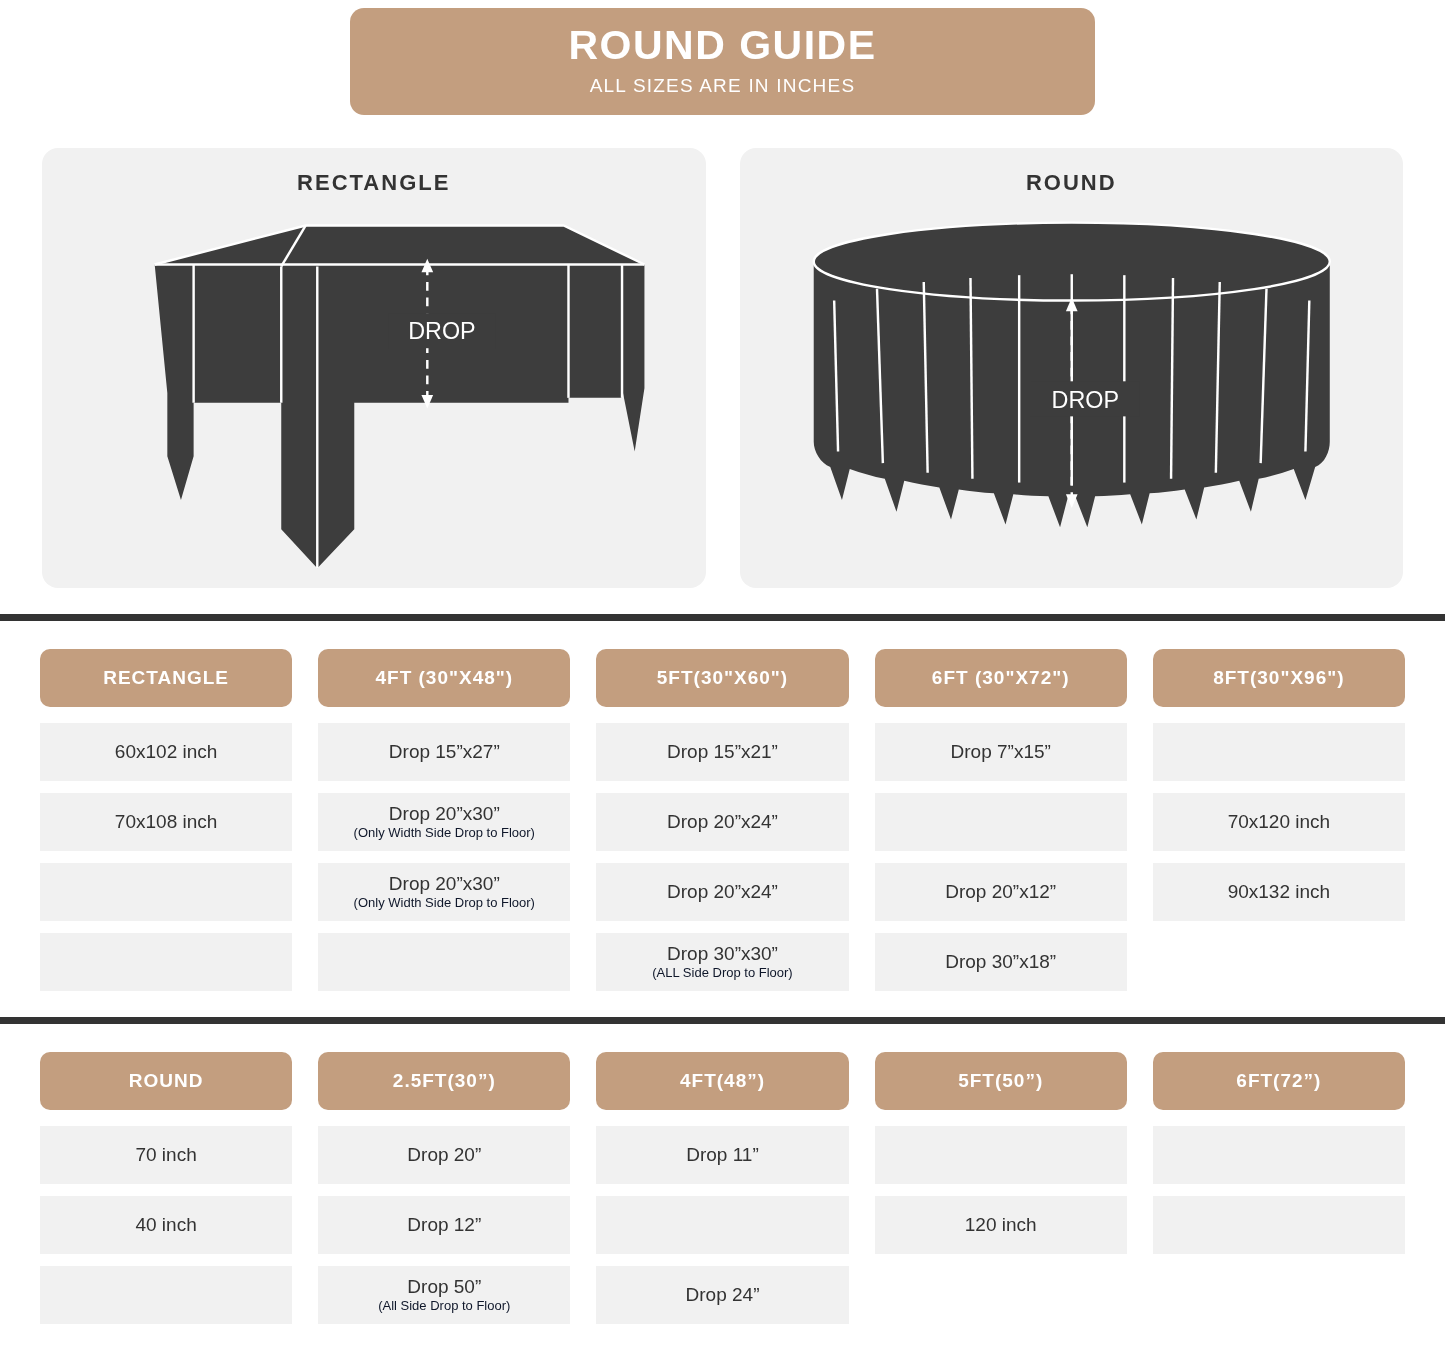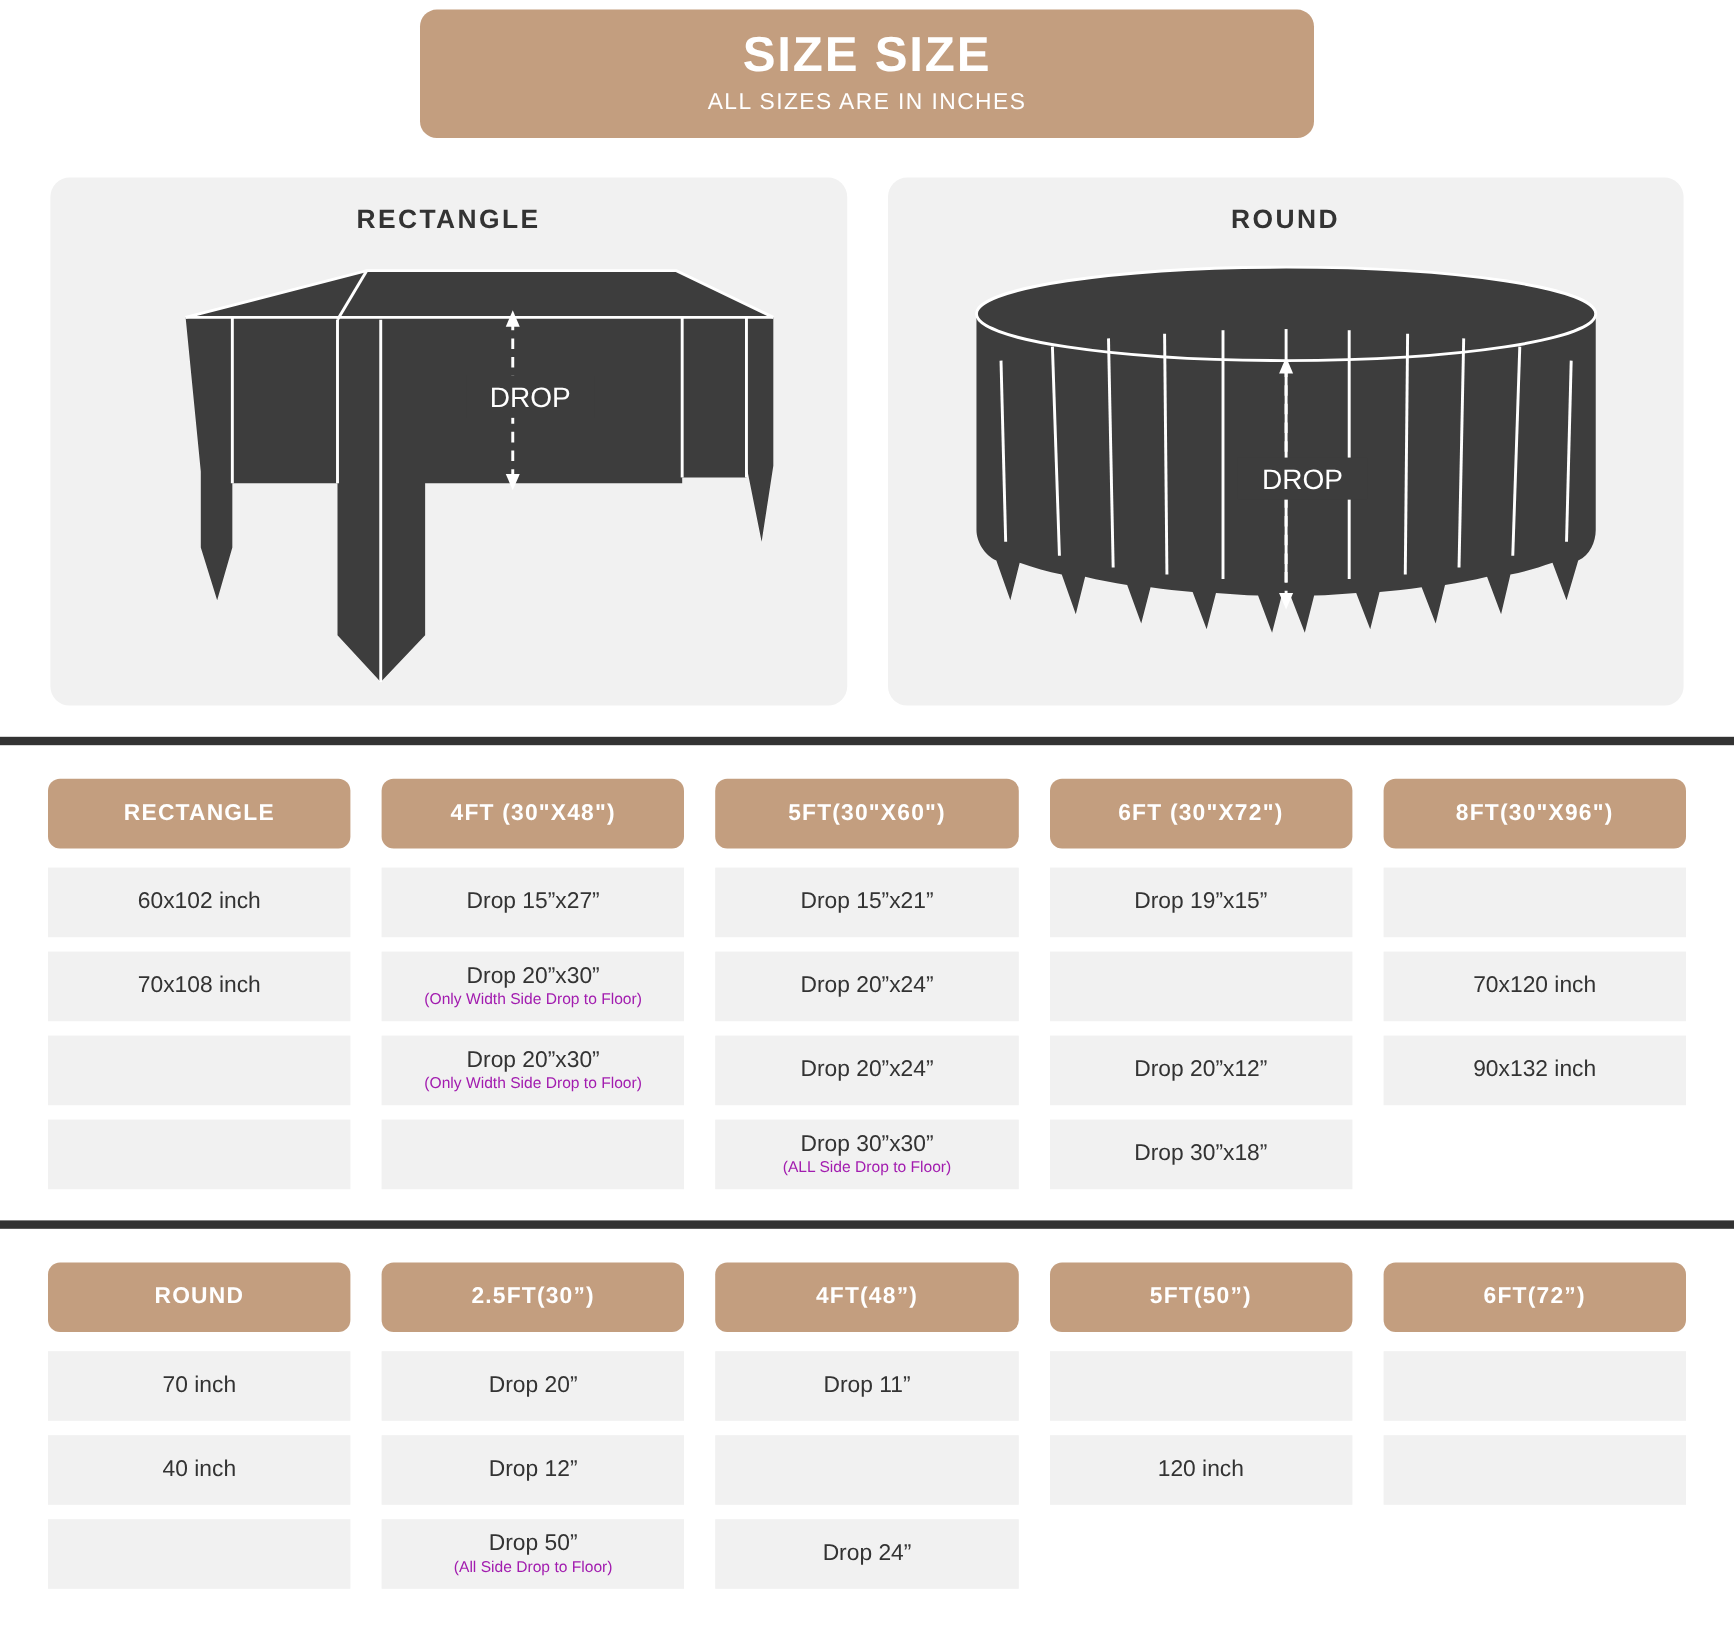--- a/index.html
+++ b/index.html
@@ -110,32 +110,32 @@
     flex-direction: column;
     align-items: center;
     justify-content: center;
     font-size: 19px;
     color: #333333;
     text-align: center;
     padding: 4px 6px;
   }
   .cell .note {
     font-size: 13px;
-    color: #a21caf;
+    color: #0f172a;
     margin-top: 1px;
     line-height: 1.1;
   }
   .top-pad { padding-top: 28px; }
 </style>
 </head>
 <body>
 
 <div class="header-wrap">
   <div class="header-banner">
-    <div class="header-title">SIZE SIZE</div>
+    <div class="header-title">ROUND GUIDE</div>
     <div class="header-sub">ALL SIZES ARE IN INCHES</div>
   </div>
 </div>
 
 <div class="panels">
 
   <div class="panel">
     <div class="panel-title">RECTANGLE</div>
     <div class="panel-art">
       <svg viewBox="0 0 640 380" preserveAspectRatio="xMidYMid meet">
@@ -238,21 +238,21 @@
     <div class="cell">
         <span>60x102 inch</span>
       </div>
     <div class="cell">
         <span>Drop 15”x27”</span>
       </div>
     <div class="cell">
         <span>Drop 15”x21”</span>
       </div>
     <div class="cell">
-        <span>Drop 19”x15”</span>
+        <span>Drop 7”x15”</span>
       </div>
     <div class="cell">
         <span></span>
       </div>
 
     <div class="cell">
         <span>70x108 inch</span>
       </div>
     <div class="cell">
       <span>Drop 20”x30”</span>

